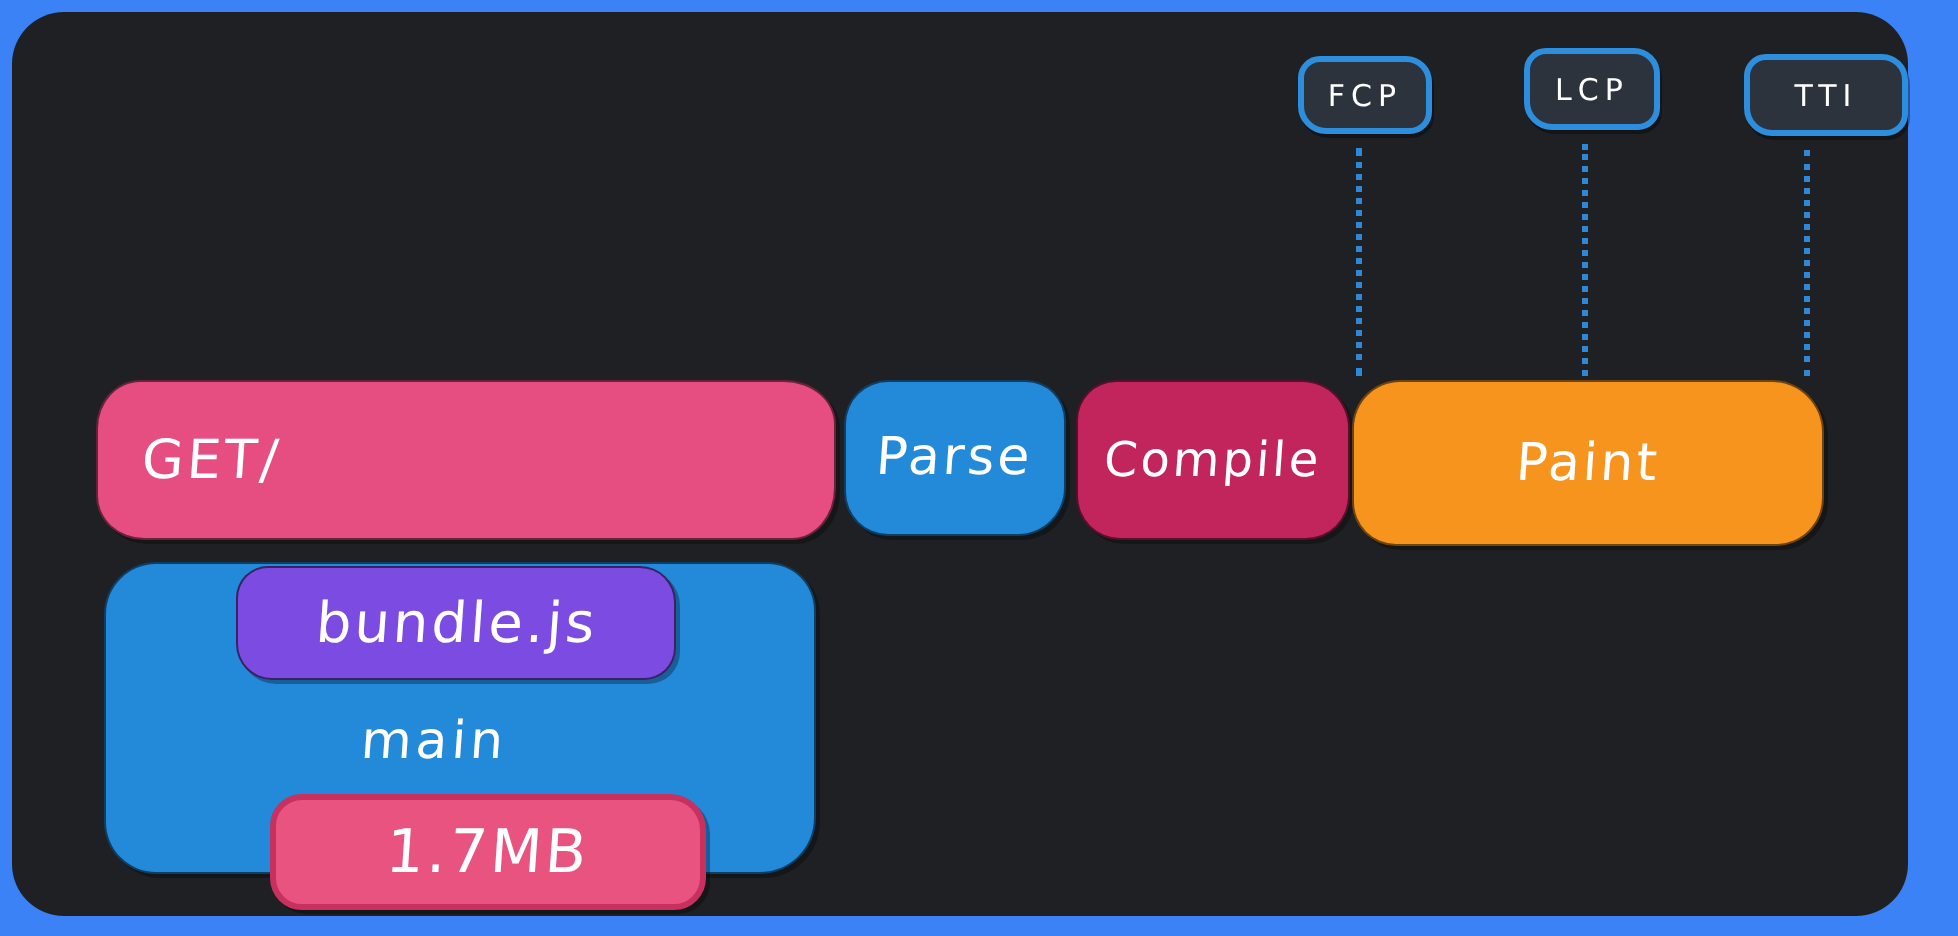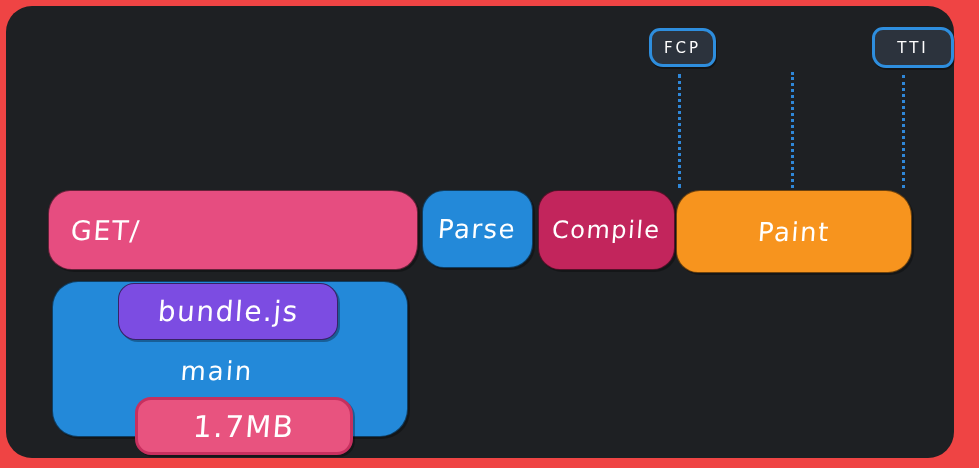--- a/index.html
+++ b/index.html
@@ -5,21 +5,21 @@
   html, body {
     margin: 0;
     padding: 0;
     background: #0a0a0b;
     font-family: "DejaVu Sans", sans-serif;
   }
   #stage {
     position: relative;
     width: 979px;
     height: 468px;
-    background: #ef4444;
+    background: #3b82f6;
     overflow: hidden;
   }
   #canvas {
     position: absolute;
     left: 6px;
     top: 6px;
     width: 948px;
     height: 452px;
     background: #1e2023;
     border-radius: 26px;
@@ -127,20 +127,23 @@
 </style>
 </head>
 <body>
 
 <div id="stage">
   <div id="canvas"></div>
 
   <div class="abs marker" id="marker-fcp" style="background-color: rgb(44, 51, 61); border-color: rgb(46, 142, 222);">
     <span>FCP</span>
   </div>
+  <div class="abs marker" id="marker-lcp" style="background-color: rgb(44, 51, 61); border-color: rgb(46, 142, 222);">
+    <span>LCP</span>
+  </div>
   <div class="abs marker" id="marker-tti" style="background-color: rgb(44, 51, 61); border-color: rgb(46, 142, 222);">
     <span>TTI</span>
   </div>
 
   <div class="abs guide" id="guide-fcp" style="border-color: rgb(47, 135, 216);"></div>
   <div class="abs guide" id="guide-lcp" style="border-color: rgb(47, 135, 216);"></div>
   <div class="abs guide" id="guide-tti" style="border-color: rgb(47, 135, 216);"></div>
 
   <div class="abs sketch" id="request-bar" style="background-color: rgb(230, 77, 128);">
     <span class="txt">GET/</span>

